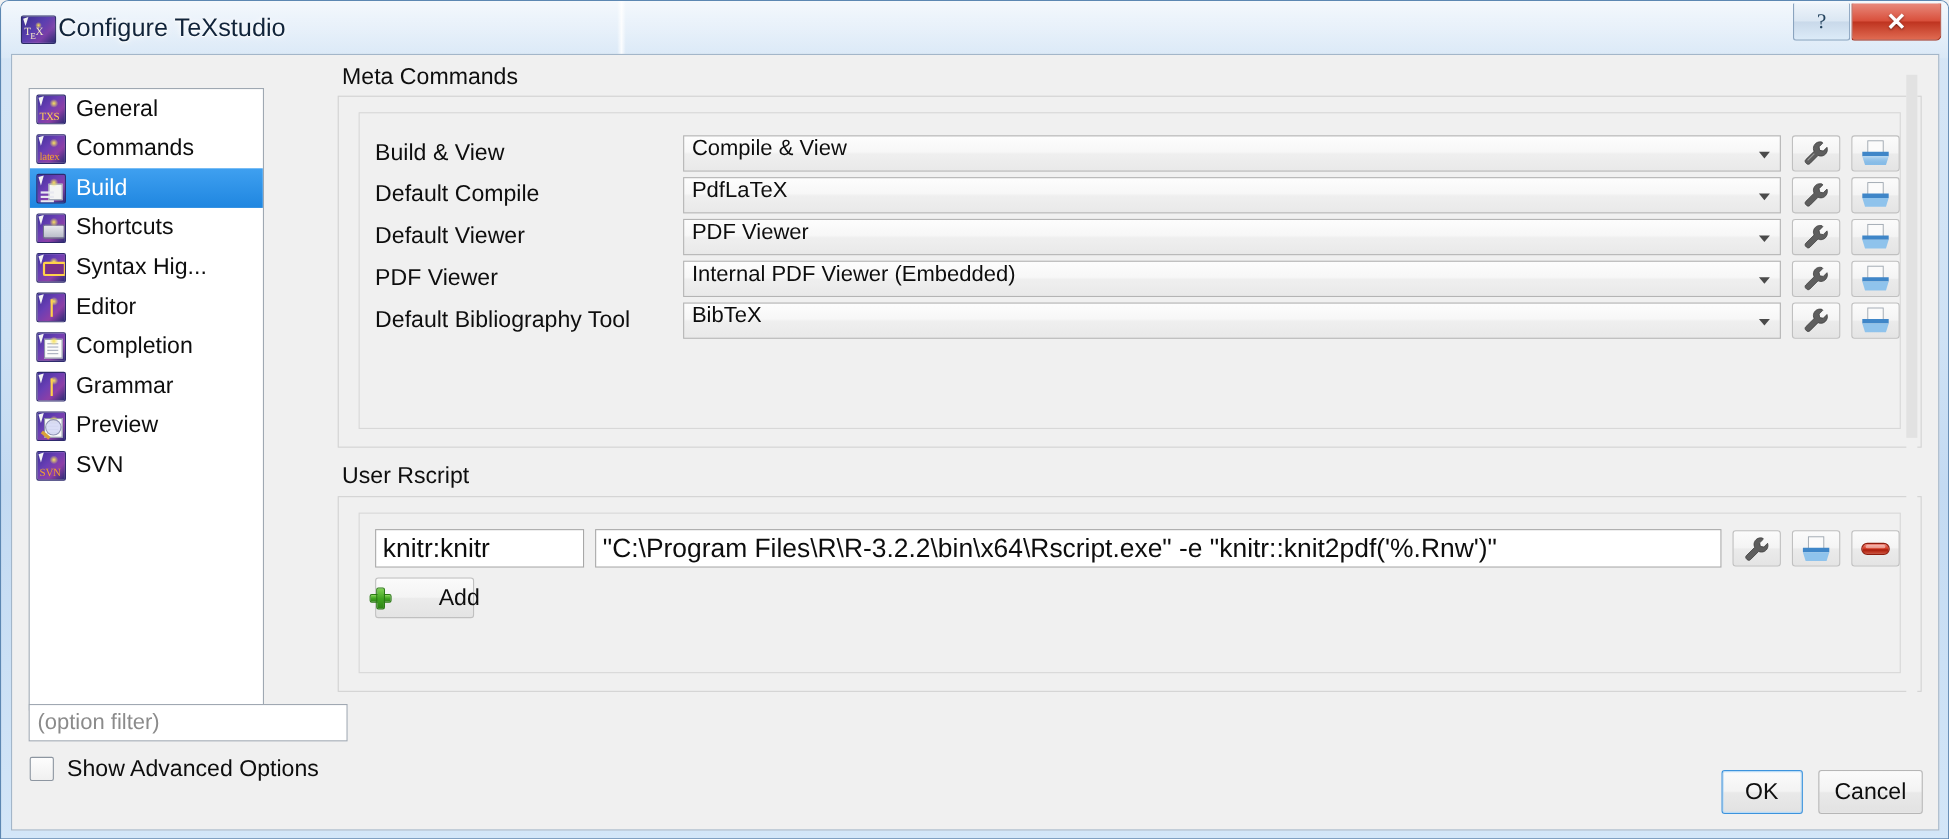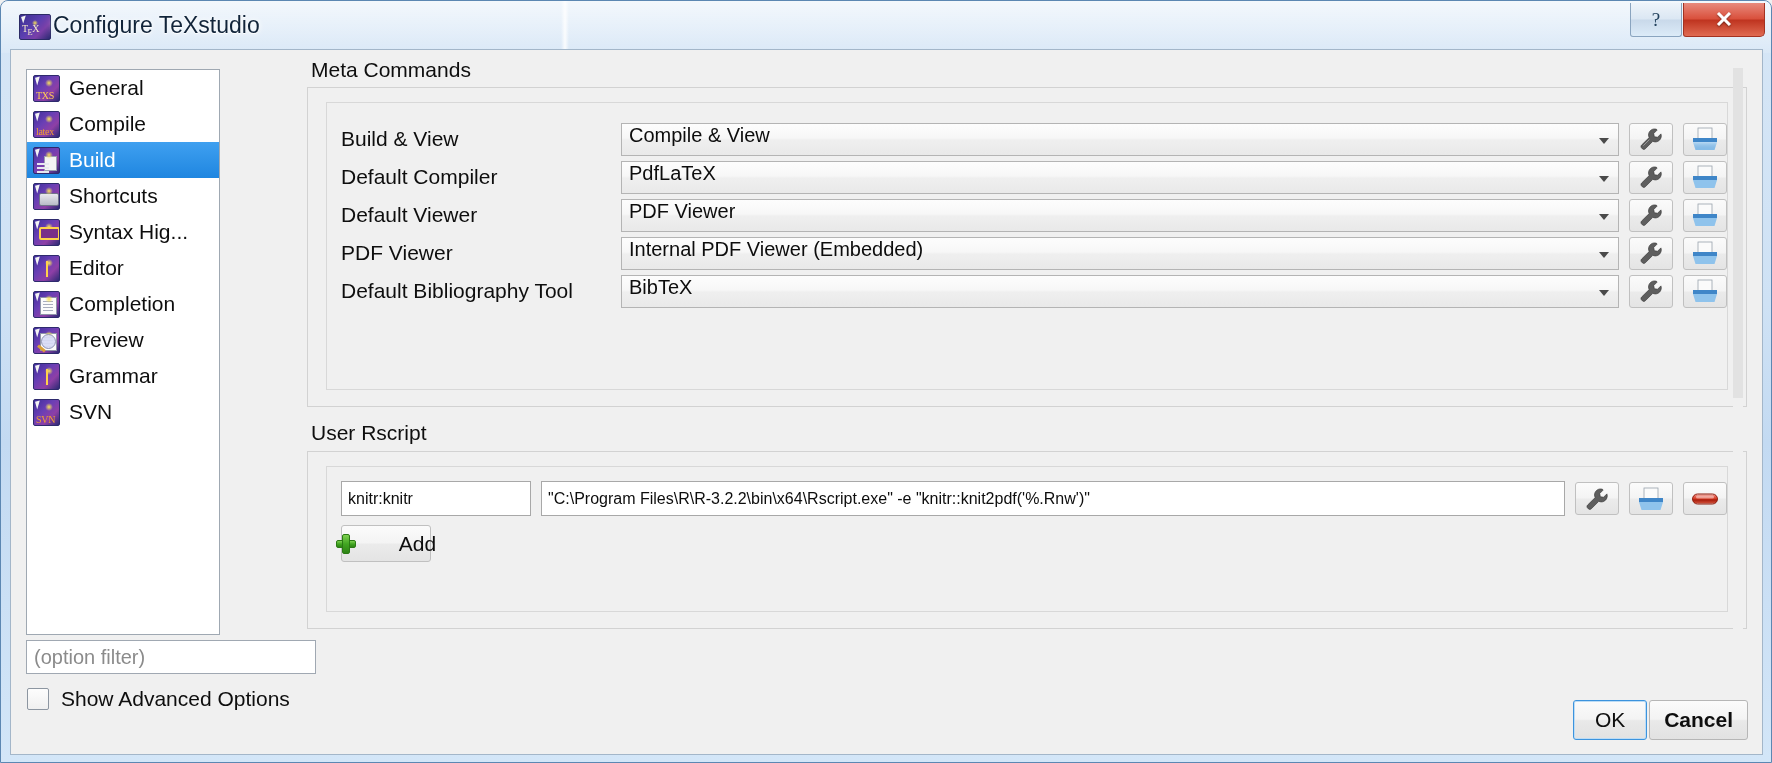--- a/index.html
+++ b/index.html
@@ -142,22 +142,22 @@
     width: 1753px;
     height: 706px;
     background: #f0f0f0;
     border: 1px solid #a3b6c9;
     box-sizing: border-box;
   }
 
   
   .sidebar {
     position: absolute;
-    left: 15px; top: 19px;
-    width: 194px;
+    left: 15px; top: 30px;
+    width: 214px;
     height: 566px;
     background: #ffffff;
     border: 1px solid #9fa8b2;
     box-sizing: border-box;
     overflow: hidden;
   }
   .nav-item {
     display: flex;
     align-items: center;
     height: 36px;
@@ -462,21 +462,21 @@
     display: flex;
     align-items: center;
     padding-left: 14px;
   }
   .txt-input {
     height: 35px;
     box-sizing: border-box;
     border: 1px solid #a8a8a8;
     background: #ffffff;
     font-family: "Liberation Sans", sans-serif;
-    font-size: 16px;
+    font-size: 24px;
     color: #0d0d0d;
     padding: 0 6px;
   }
   .uc-name { width: 190px; flex: none; }
   .uc-cmd { flex: 1 1 auto; margin-left: 10px; }
 
   .add-btn {
     margin-top: 9px;
     margin-left: 14px;
     width: 90px;
@@ -532,21 +532,21 @@
     color: #0e0e0e;
     display: flex;
     align-items: center;
     justify-content: center;
     cursor: default;
   }
   .dlg-btn.default {
     border: 1px solid #3c93dd;
     box-shadow: inset 0 0 0 1px #bcdcf5;
   }
-  .dlg-btn + .dlg-btn { margin-left: 2px; font-weight: bold; }
+  .dlg-btn + .dlg-btn { margin-left: 14px; }
 
   
   .pane-scroll {
     position: absolute;
     right: 4px; top: 10px;
     width: 10px;
     height: 648px;
     background: #f0f0f0;
   }
   .pane-scroll .thumb {
@@ -590,21 +590,21 @@
           </div>
           <div class="nav-label">General</div>
         </div>
 
         <div class="nav-item">
           <div class="nav-icon">
             <div class="cursor-arrow"></div>
               <div class="spark"></div>
             <div class="badge-txt orange">latex</div>
           </div>
-          <div class="nav-label">Compile</div>
+          <div class="nav-label">Commands</div>
         </div>
 
         <div class="nav-item selected">
           <div class="nav-icon">
             <div class="cursor-arrow"></div>
               <div class="spark"></div>
             <div class="glyph-page"></div>
             <div class="glyph-lines"></div>
           </div>
           <div class="nav-label">Build</div>
@@ -637,40 +637,40 @@
           <div class="nav-label">Editor</div>
         </div>
 
         <div class="nav-item">
           <div class="nav-icon">
             <div class="cursor-arrow"></div>
               <div class="spark"></div>
             <div class="glyph-doc"></div>
           </div>
           <div class="nav-label">Completion</div>
+        </div>
+
+        <div class="nav-item">
+          <div class="nav-icon">
+            <div class="cursor-arrow"></div>
+              <div class="spark"></div>
+            <div class="glyph-ibeam"></div>
+          </div>
+          <div class="nav-label">Grammar</div>
         </div>
 
         <div class="nav-item">
           <div class="nav-icon">
             <div class="cursor-arrow"></div>
               <div class="spark"></div>
             <div class="glyph-doc"></div>
             <div class="glyph-magnify"></div>
             <div class="glyph-magnify-handle"></div>
           </div>
           <div class="nav-label">Preview</div>
-        </div>
-
-        <div class="nav-item">
-          <div class="nav-icon">
-            <div class="cursor-arrow"></div>
-              <div class="spark"></div>
-            <div class="glyph-ibeam"></div>
-          </div>
-          <div class="nav-label">Grammar</div>
         </div>
 
         <div class="nav-item">
           <div class="nav-icon">
             <div class="cursor-arrow"></div>
               <div class="spark"></div>
             <div class="badge-txt orange">SVN</div>
           </div>
           <div class="nav-label">SVN</div>
         </div>
@@ -716,21 +716,21 @@
                     <linearGradient id="g1" x1="0" y1="0" x2="0" y2="1">
                       <stop offset="0%" stop-color="#ffffff" stop-opacity="0.85"></stop>
                       <stop offset="100%" stop-color="#2f78bd" stop-opacity="0.2"></stop>
                     </linearGradient>
                   </defs>
                 </svg>
               </div>
             </div>
 
             <div class="meta-row">
-              <div class="meta-label">Default Compiler</div>
+              <div class="meta-label">Default Compile</div>
               <div class="combo">
                 <div class="combo-text">PdfLaTeX</div>
                 <div class="combo-arrow"></div>
               </div>
               <div class="tool-btn">
                 <svg class="ico-wrench" viewBox="0 0 26 26">
                   <path d="M18.5 3.3c-2.9-1-6.1 0.3-7.4 3.1-0.8 1.7-0.7 3.6 0.1 5.2L3.6 19.1c-0.8 0.8-0.8 2.1 0 2.9l0.8 0.8c0.8 0.8 2.1 0.8 2.9 0l7.5-7.5c1.6 0.8 3.5 0.8 5.1 0 2.8-1.4 4-4.6 3-7.4l-3.4 3.4-3.2-0.6-0.6-3.2 3.4-3.4z" fill="#5e5e5e" stroke="#3a3a3a" stroke-width="0.7"></path>
                 </svg>
               </div>
               <div class="tool-btn">

